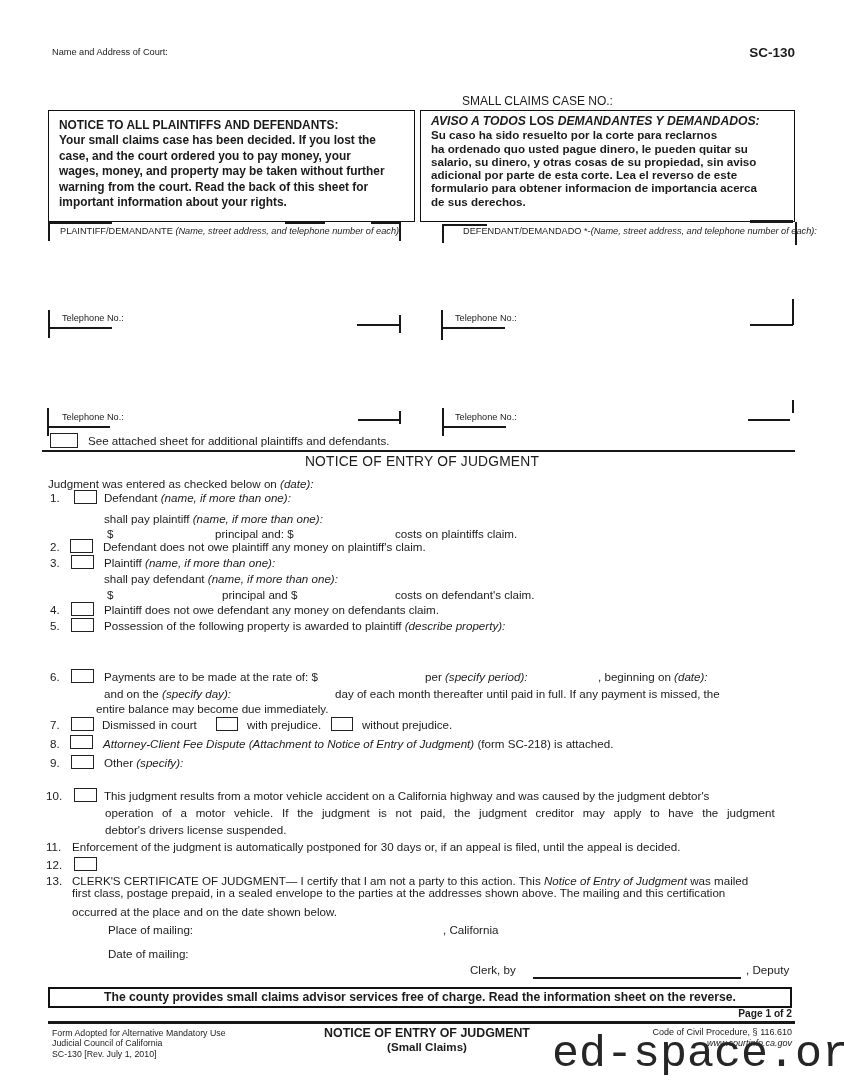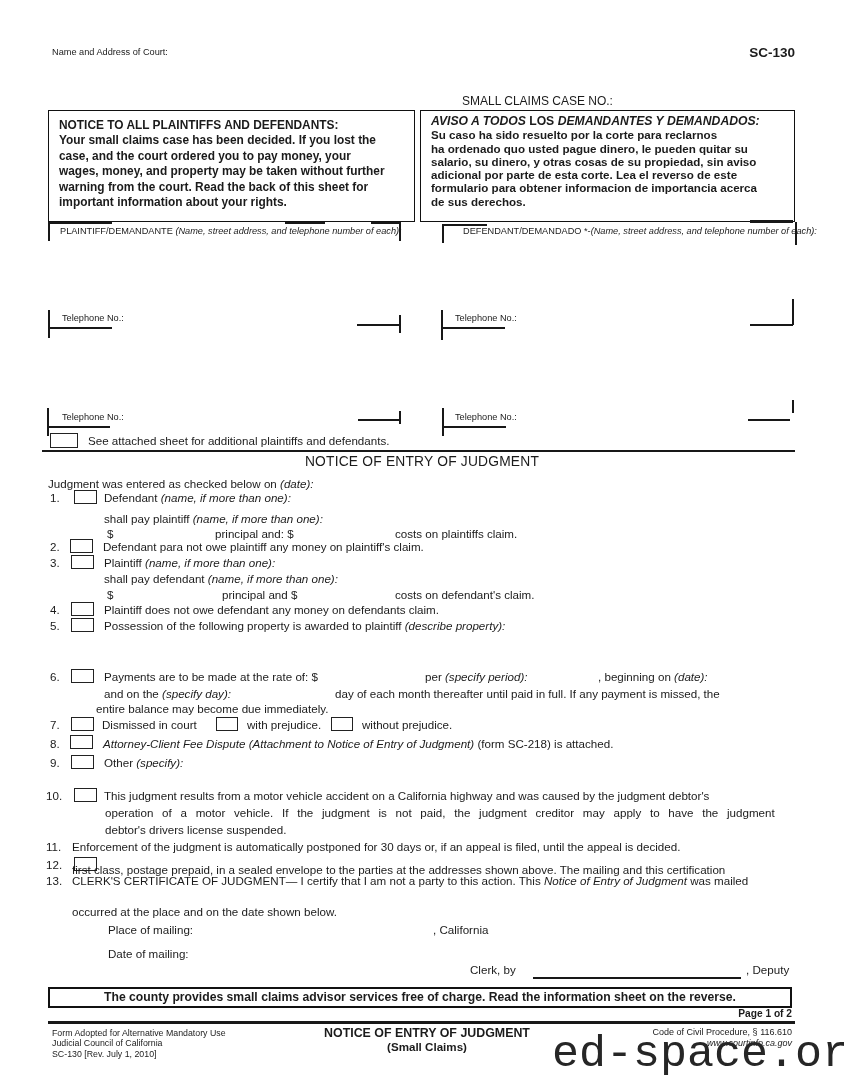--- a/index.html
+++ b/index.html
@@ -117,21 +117,21 @@
     <span>shall pay plaintiff </span><span class="i">(name, if more than one):</span>
   </div>
   <span class="t" style="left:107px;top:527px">$</span>
   <div class="fill" style="left:118px;top:526px;width:92px;height:13px"></div>
   <span class="t" style="left:215px;top:527px">principal and: $</span>
   <div class="fill" style="left:305px;top:526px;width:85px;height:13px"></div>
   <span class="t" style="left:395px;top:527px">costs on plaintiffs claim.</span>
 
   <span class="t" style="left:50px;top:540px">2.</span>
   <span class="cbx" style="left:70px;top:539px"></span>
-  <div class="t" style="left:103px;top:540px">Defendant para not owe plaintiff any money on plaintiff's claim.</div>
+  <div class="t" style="left:103px;top:540px">Defendant does not owe plaintiff any money on plaintiff's claim.</div>
 
   <span class="t" style="left:50px;top:556px">3.</span>
   <span class="cbx" style="left:71px;top:555px"></span>
   <div class="t" style="left:104px;top:556px">
     <span>Plaintiff </span><span class="i">(name, if more than one):</span>
   </div>
   <div class="t" style="left:104px;top:572px">
     <span>shall pay defendant </span><span class="i">(name, if more than one):</span>
   </div>
   <span class="t" style="left:107px;top:588px">$</span>
@@ -199,26 +199,26 @@
   <div class="t" style="left:72px;top:840px">Enforcement of the judgment is automatically postponed for 30 days or, if an appeal is filed, until the appeal is decided.</div>
 
   <span class="t" style="left:46px;top:858px">12.</span>
   <span class="cbx" style="left:74px;top:857px"></span>
   <div class="fill" style="left:440px;top:857px;width:300px;height:13px"></div>
 
   <span class="t" style="left:46px;top:874px">13.</span>
   <div class="t" style="left:72px;top:874px">
     <span>CLERK'S CERTIFICATE OF JUDGMENT—</span><span> I certify that I am not a party to this action.  This </span><span class="i">Notice of Entry of Judgment</span><span> was mailed</span>
   </div>
-  <div class="t" style="left:72px;top:863px">first class, postage prepaid, in a sealed envelope to the parties at the addresses shown above. The mailing and this certification</div>
+  <div class="t" style="left:72px;top:886px">first class, postage prepaid, in a sealed envelope to the parties at the addresses shown above. The mailing and this certification</div>
   <div class="t" style="left:72px;top:905px">occurred at the place and on the date shown below.</div>
 
   <div class="t" style="left:108px;top:923px">Place of mailing:</div>
   <div class="fill" style="left:205px;top:922px;width:230px;height:13px"></div>
-  <div class="t" style="left:433px;top:923px">, California</div>
+  <div class="t" style="left:443px;top:923px">, California</div>
   <div class="t" style="left:108px;top:947px">Date of mailing:</div>
   <div class="fill" style="left:200px;top:946px;width:180px;height:13px"></div>
   <div class="t" style="left:470px;top:963px">Clerk, by</div>
   <div class="mark" style="left:533px;top:977px;width:208px;height:1.6px"></div>
   <div class="t" style="left:746px;top:963px">, Deputy</div>
 
   <div class="noticebox" style="left:48px;top:987px;width:744px;height:21px;border-width:2px">
     <div class="b" style="text-align:center;font-size:12.2px;line-height:17px">The county provides small claims advisor services free of charge. Read the information sheet on the reverse.</div>
   </div>
   <div class="abs b" style="left:600px;top:1008px;width:192px;text-align:right;font-size:10.2px">Page 1 of 2</div>

